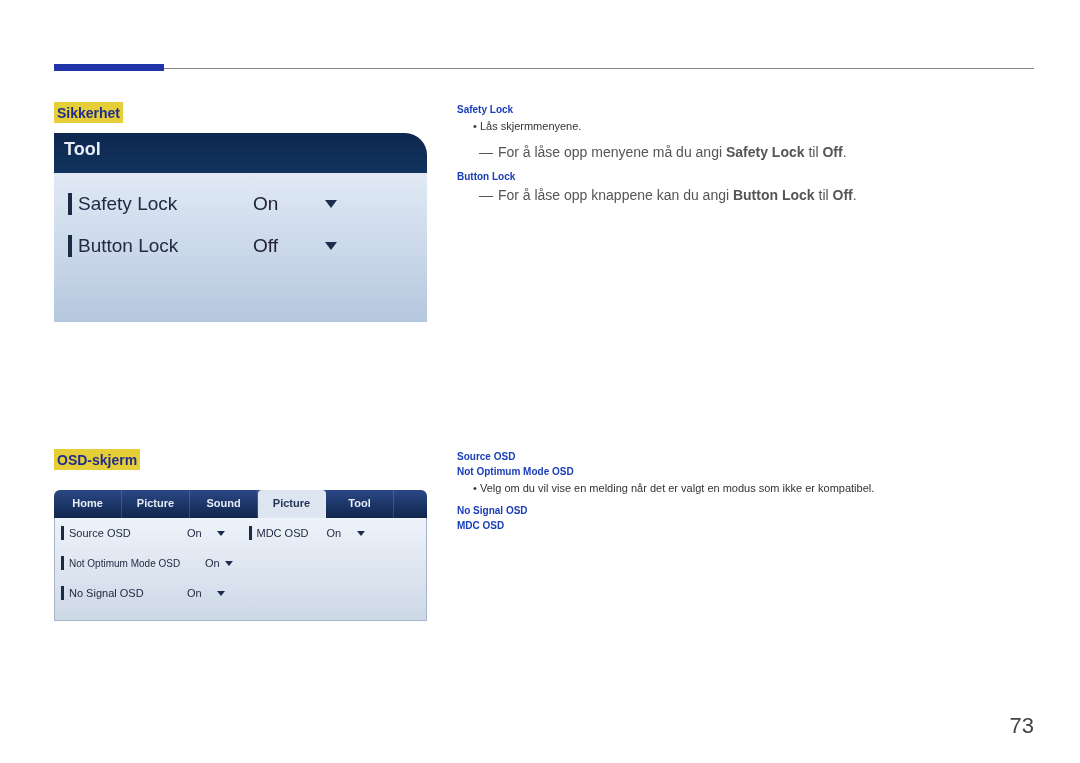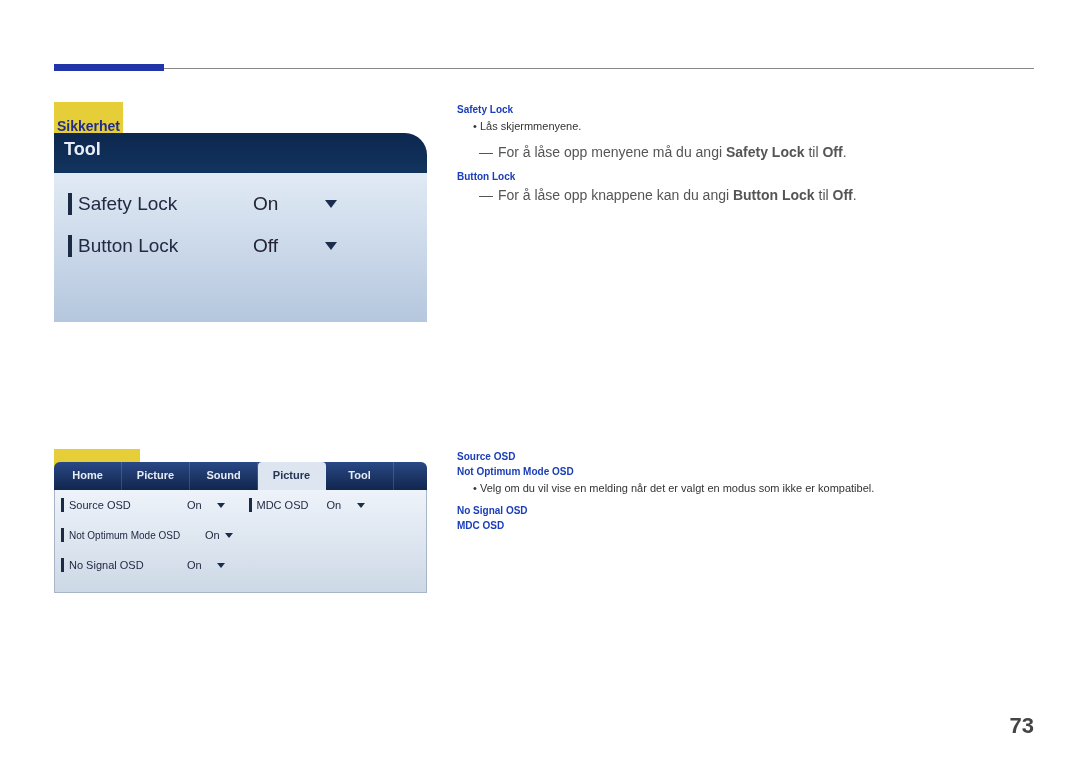--- a/index.html
+++ b/index.html
@@ -28,21 +28,21 @@
     right: 46px;
     height: 1px;
     background: #888;
   }
   .section-heading {
     position: absolute;
     background: #e6ce39;
     color: #202e8a;
     font-weight: bold;
     font-size: 14px;
-    padding: 16px 3px 2px 3px;
+    padding: 3px 3px 2px 3px;
   }
   .right-col {
     position: absolute;
     left: 457px;
     width: 560px;
     line-height: 1.5;
   }
   .blue-term {
     color: #1a3db8;
     font-weight: bold;
@@ -58,21 +58,21 @@
   }
   .dash-note .pre { margin-right: 2px; letter-spacing: -1px; }
   .inline-bold { font-weight: bold; }
   .blue-black { font-weight: bold; color: #222; }
   .page-num {
     position: absolute;
     right: 46px;
     bottom: 24px;
     font-size: 22px;
     color: #444;
-    font-weight: 700;
+    font-weight: 400;
   }
   
   .img-tool {
     position: absolute;
     left: 54px;
     top: 133px;
     width: 373px;
     height: 172px;
     background: #fff;
     border: 0;
@@ -117,21 +117,21 @@
   .tool-tri {
     width: 0; height: 0;
     border-left: 6px solid transparent;
     border-right: 6px solid transparent;
     border-top: 8px solid #1c2c4d;
   }
   
   .img-osd {
     position: absolute;
     left: 54px;
-    top: 462px;
+    top: 490px;
     width: 373px;
     height: 134px;
   }
   .tab-row {
     display: flex;
     background: linear-gradient(#2a4885, #11264d);
     border-top-left-radius: 6px;
     border-top-right-radius: 6px;
     height: 28px;
   }

